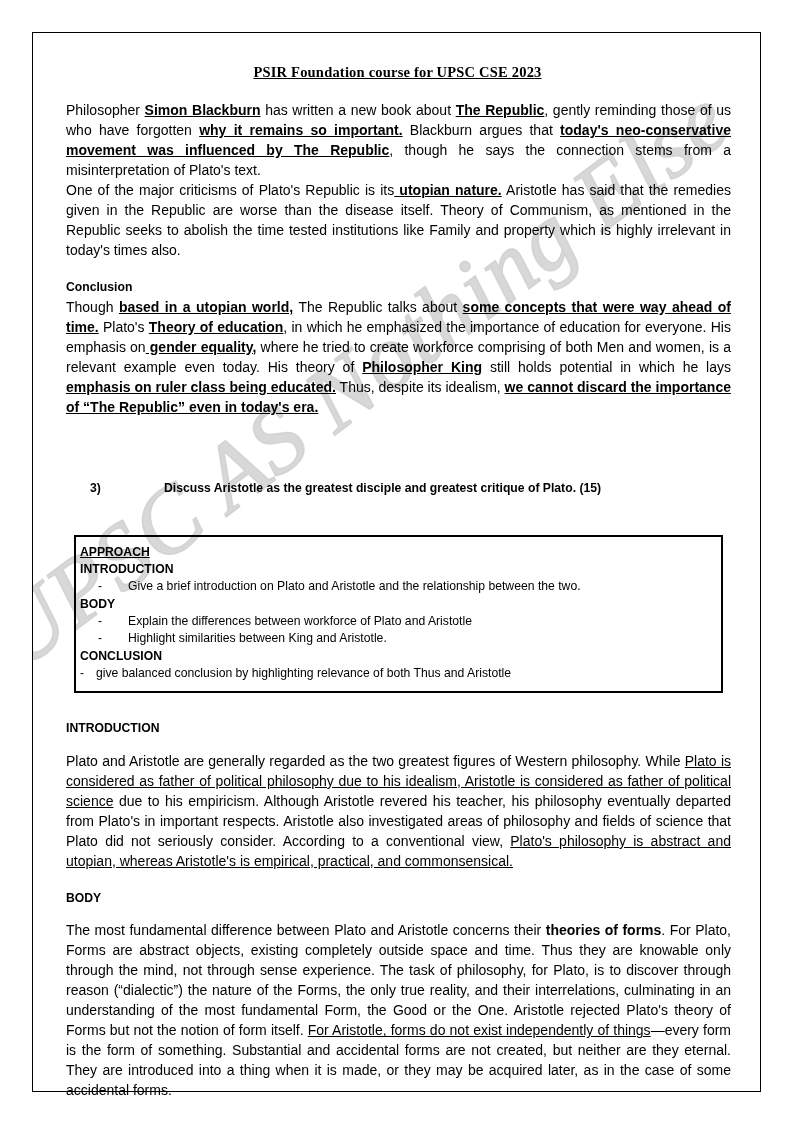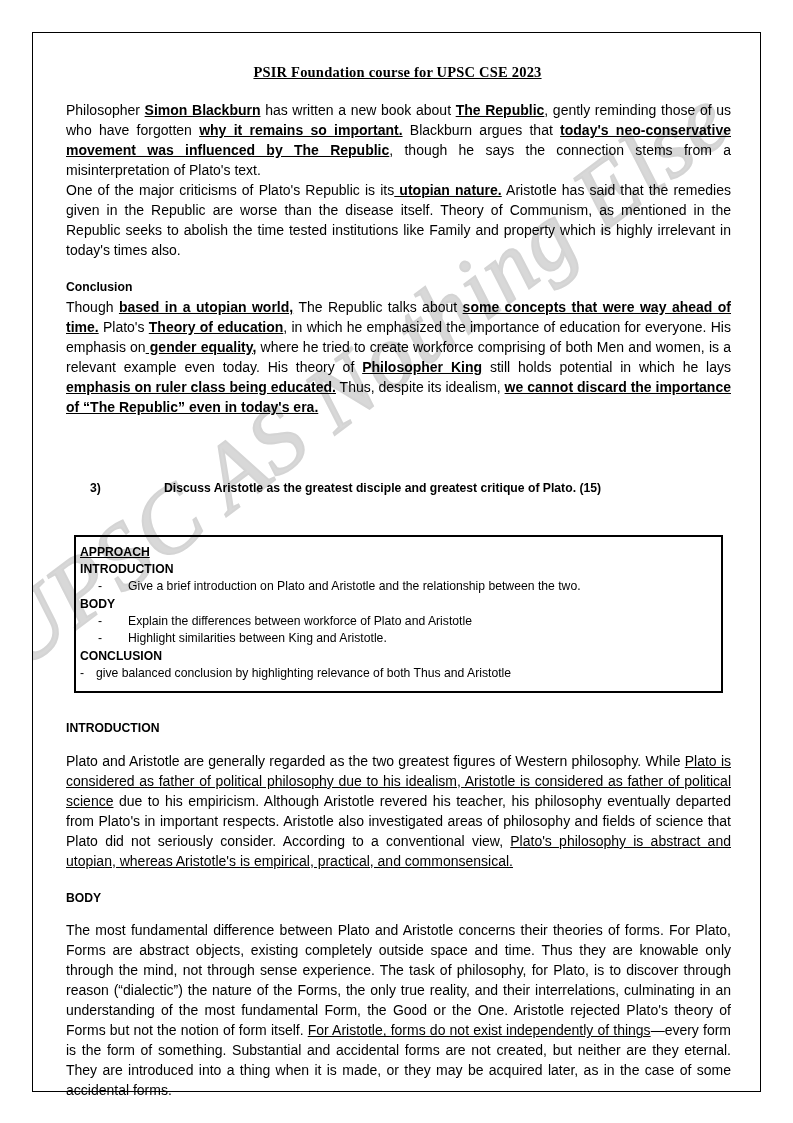--- a/index.html
+++ b/index.html
@@ -85,21 +85,21 @@
 
   p.para {
     margin: 0;
     font-size: 14px;
     line-height: 1.43;
     text-align: justify;
     text-justify: inter-word;
   }
 
   .u    { text-decoration: underline; }
-  .b    { font-weight: 400; }
+  .b    { font-weight: 700; }
   .bu   { font-weight: 700; text-decoration: underline; }
 
   .section-head {
     font-size: 12.2px;
     font-weight: 700;
     margin: 0;
     line-height: 1.43;
   }
 
   .gap-sm  { height: 13px; }

